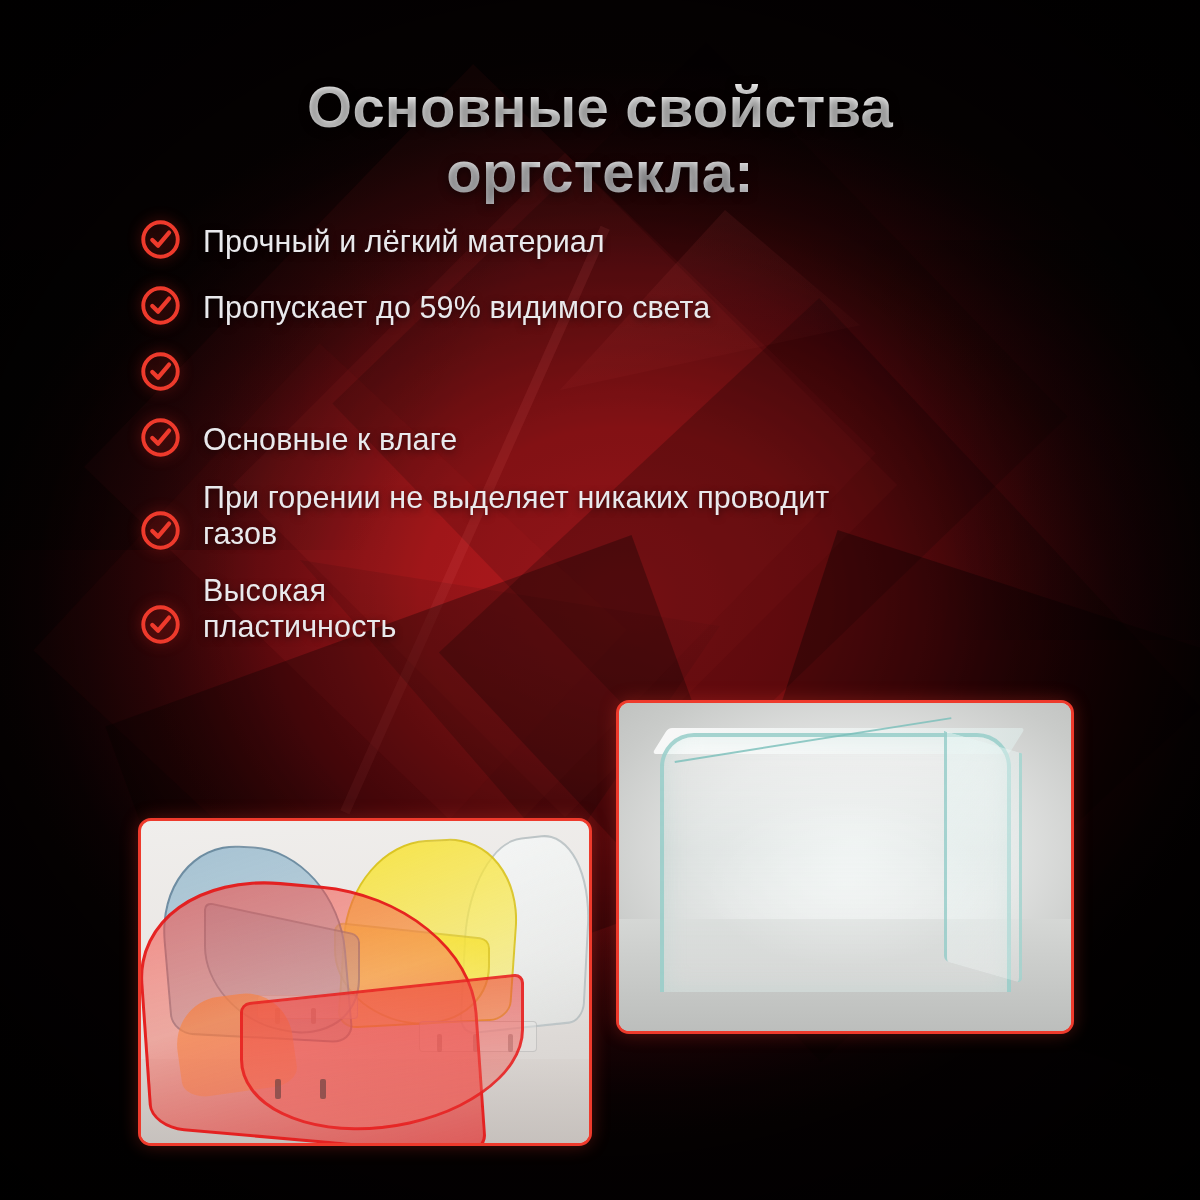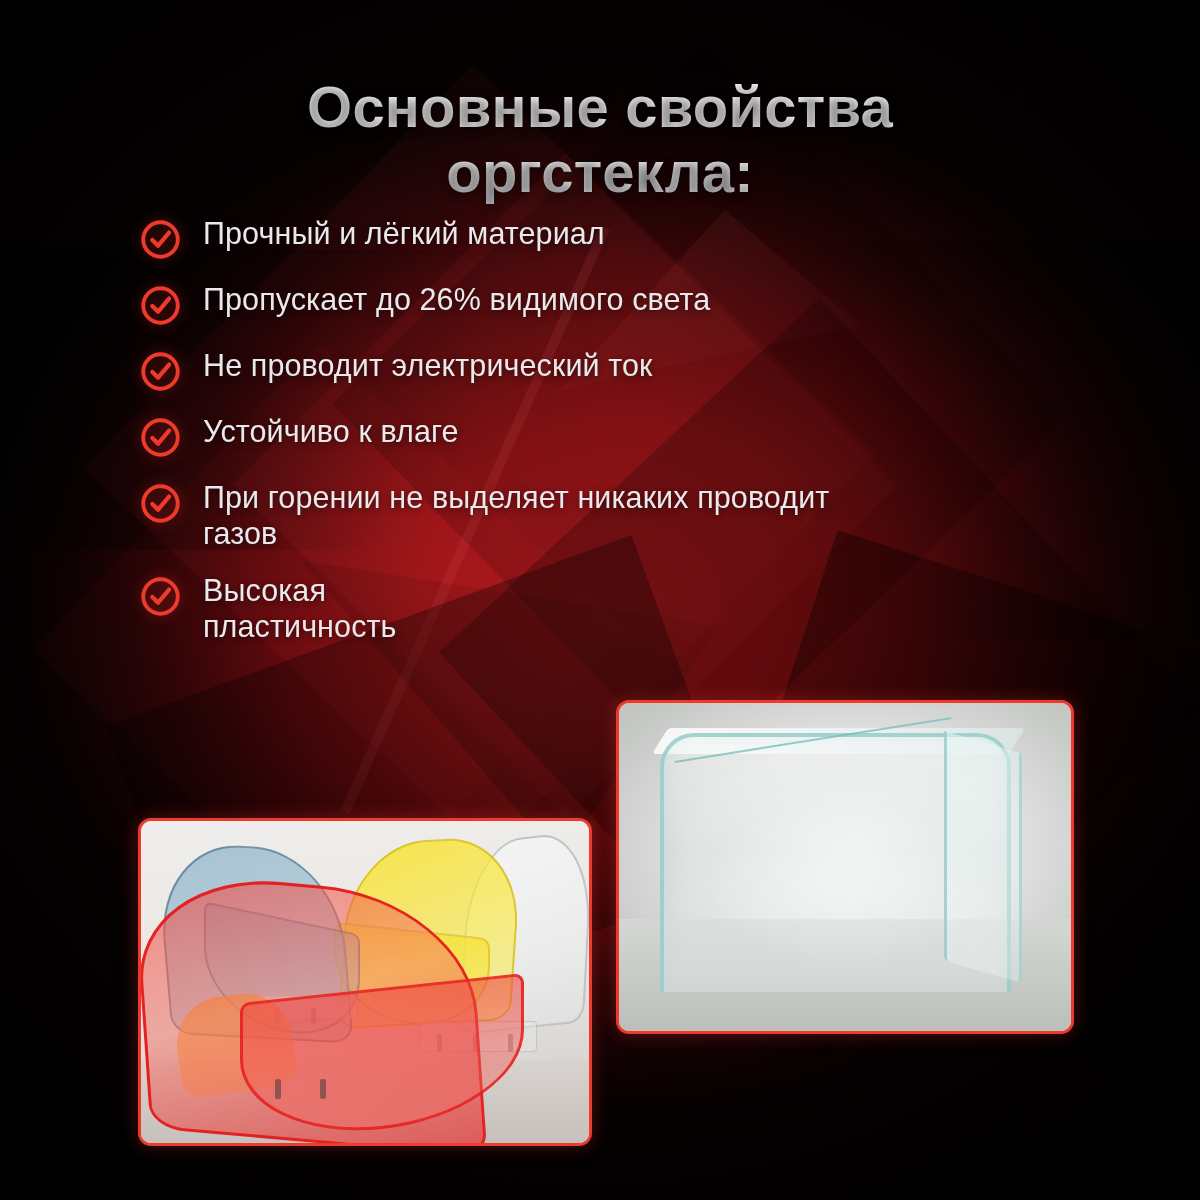--- a/index.html
+++ b/index.html
@@ -63,21 +63,21 @@
     background:linear-gradient(180deg,#ffffff 0%,#ffffff 52%,#cfcfd4 100%);
     -webkit-background-clip:text;background-clip:text;
     -webkit-text-fill-color:transparent;
     text-shadow:0 2px 10px rgba(0,0,0,.55);
     padding:0 64px;
     white-space:pre-line;
   }
 
   
   .list{position:absolute;left:140px;top:216px;width:960px;}
-  .item{display:flex;align-items:flex-start;margin-bottom:22px;}
+  .item{display:flex;align-items:flex-end;margin-bottom:22px;}
   .check{
     flex:0 0 auto;width:41px;height:41px;margin-right:22px;margin-top:3px;
     filter:drop-shadow(0 0 7px rgba(236,44,34,.45));
   }
   .check svg{display:block;width:41px;height:41px;}
   .item-text{
     font-size:30.5px;line-height:1.17;font-weight:400;
     color:#e9e9ec;
     text-shadow:0 2px 7px rgba(0,0,0,.55);
     white-space:pre-line;
@@ -233,42 +233,41 @@
       <span class="item-text">Прочный и лёгкий материал</span>
     </div>
 
     <div class="item">
       <span class="check">
         <svg viewBox="0 0 44 44" aria-hidden="true">
           <circle cx="22" cy="22" r="18.5" fill="none" stroke="#ee3a2c" stroke-width="4.2"></circle>
           <path d="M13.2 22.6 L19.4 28.6 L31.2 14.6" fill="none" stroke="#ee3a2c" stroke-width="4.6" stroke-linecap="round" stroke-linejoin="round"></path>
         </svg>
       </span>
-      <span class="item-text">Пропускает до 26% видимого света</span>
-    </div>
-
-
-    <div class="item">
-      <span class="check">
-        <svg viewBox="0 0 44 44" aria-hidden="true">
-          <circle cx="22" cy="22" r="18.5" fill="none" stroke="#ee3a2c" stroke-width="4.2"></circle>
-          <path d="M13.2 22.6 L19.4 28.6 L31.2 14.6" fill="none" stroke="#ee3a2c" stroke-width="4.6" stroke-linecap="round" stroke-linejoin="round"></path>
-        </svg>
-      </span>
-      <span class="item-text">Не проводит электрический ток</span>
-    </div>
-
-    <div class="item">
-      <span class="check">
-        <svg viewBox="0 0 44 44" aria-hidden="true">
-          <circle cx="22" cy="22" r="18.5" fill="none" stroke="#ee3a2c" stroke-width="4.2"></circle>
-          <path d="M13.2 22.6 L19.4 28.6 L31.2 14.6" fill="none" stroke="#ee3a2c" stroke-width="4.6" stroke-linecap="round" stroke-linejoin="round"></path>
-        </svg>
-      </span>
-      <span class="item-text">Устойчиво к влаге</span>
+      <span class="item-text">Пропускает до 59% видимого света</span>
+    </div>
+
+
+    <div class="item">
+      <span class="check">
+        <svg viewBox="0 0 44 44" aria-hidden="true">
+          <circle cx="22" cy="22" r="18.5" fill="none" stroke="#ee3a2c" stroke-width="4.2"></circle>
+          <path d="M13.2 22.6 L19.4 28.6 L31.2 14.6" fill="none" stroke="#ee3a2c" stroke-width="4.6" stroke-linecap="round" stroke-linejoin="round"></path>
+        </svg>
+      </span>
+    </div>
+
+    <div class="item">
+      <span class="check">
+        <svg viewBox="0 0 44 44" aria-hidden="true">
+          <circle cx="22" cy="22" r="18.5" fill="none" stroke="#ee3a2c" stroke-width="4.2"></circle>
+          <path d="M13.2 22.6 L19.4 28.6 L31.2 14.6" fill="none" stroke="#ee3a2c" stroke-width="4.6" stroke-linecap="round" stroke-linejoin="round"></path>
+        </svg>
+      </span>
+      <span class="item-text">Основные к влаге</span>
     </div>
 
     <div class="item">
       <span class="check">
         <svg viewBox="0 0 44 44" aria-hidden="true">
           <circle cx="22" cy="22" r="18.5" fill="none" stroke="#ee3a2c" stroke-width="4.2"></circle>
           <path d="M13.2 22.6 L19.4 28.6 L31.2 14.6" fill="none" stroke="#ee3a2c" stroke-width="4.6" stroke-linecap="round" stroke-linejoin="round"></path>
         </svg>
       </span>
       <span class="item-text">При горении не выделяет никаких проводит

